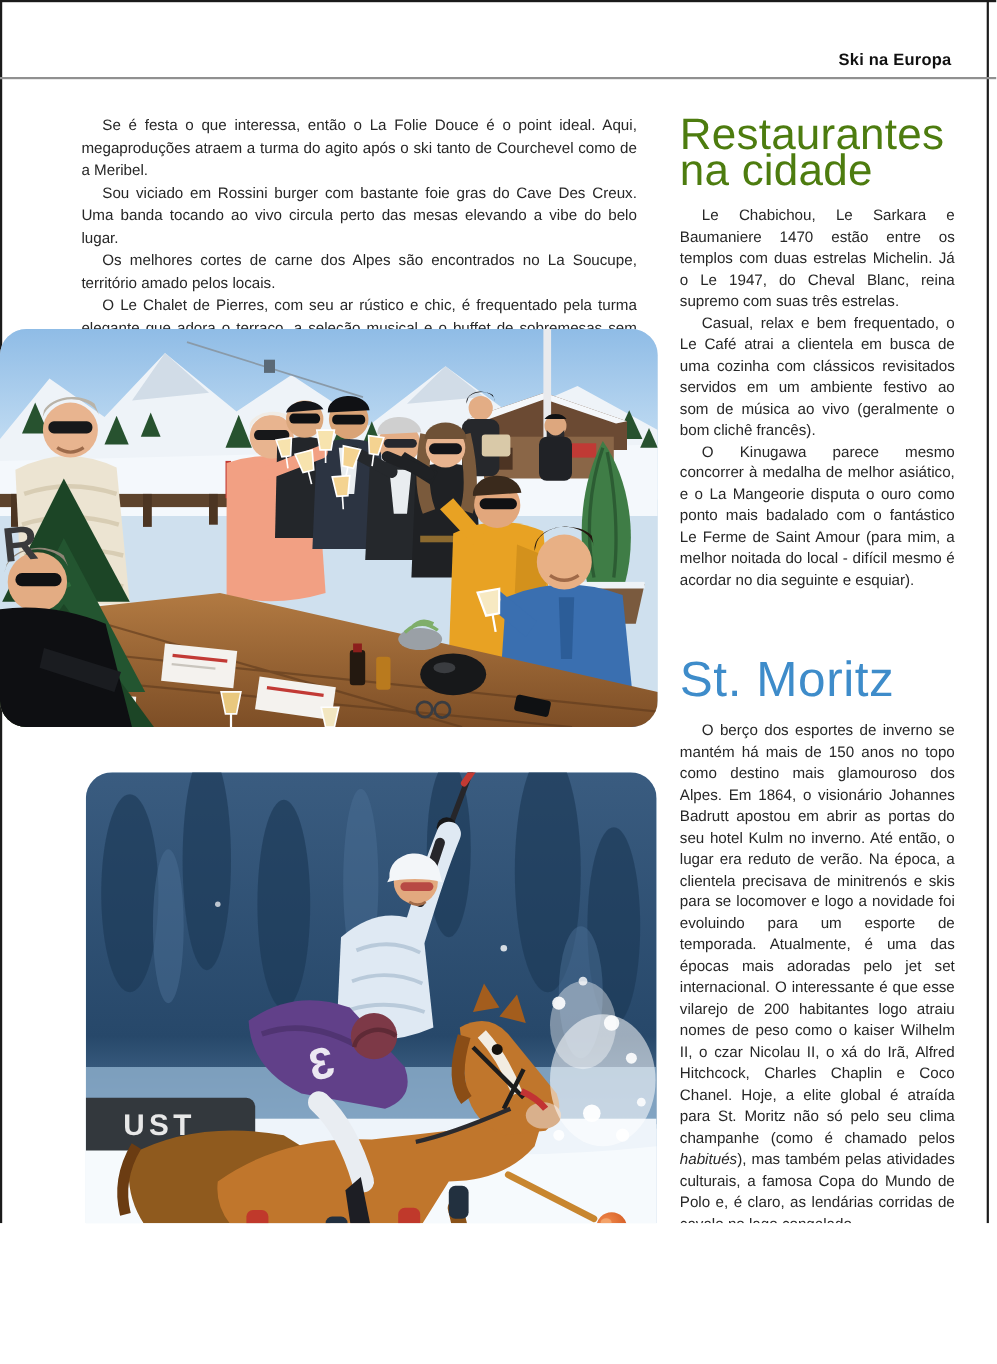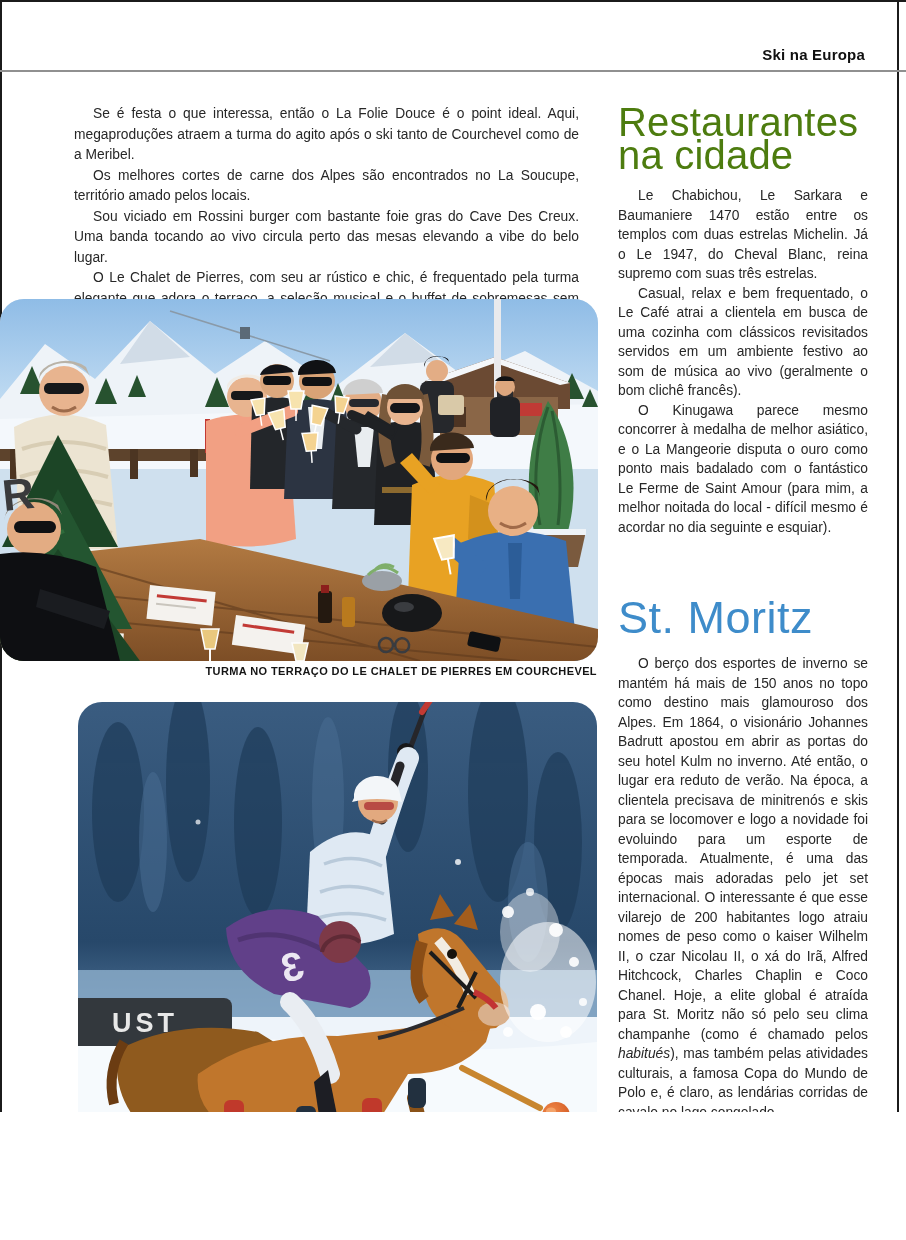--- a/index.html
+++ b/index.html
@@ -49,22 +49,22 @@
   <div class="border-top"></div>
   <div class="border-left"></div>
   <div class="border-right"></div>
   <div class="border-bottom"></div>
   <div class="header-rule"></div>
 
   <div class="section-label">Ski na Europa</div>
 
   <div class="col-left">
     <p>Se é festa o que interessa, então o La Folie Douce é o point ideal. Aqui, megaproduções atraem a turma do agito após o ski tanto de Courchevel como de a Meribel.</p>
+    <p>Sou viciado em Rossini burger com bastante foie gras do Cave Des Creux. Uma banda tocando ao vivo circula perto das mesas elevando a vibe do belo lugar.</p>
     <p>Os melhores cortes de carne dos Alpes são encontrados no La Soucupe, território amado pelos locais.</p>
-    <p>Sou viciado em Rossini burger com bastante foie gras do Cave Des Creux. Uma banda tocando ao vivo circula perto das mesas elevando a vibe do belo lugar.</p>
     <p>O Le Chalet de Pierres, com seu ar rústico e chic, é frequentado pela turma elegante que adora o terraço, a seleção musical e o buffet de sobremesas sem igual.</p>
   </div>
 
   <div class="photo" id="photo-terrace">
     <svg width="598" height="362" viewBox="0 0 598 362" xmlns="http://www.w3.org/2000/svg">
       <defs>
         <linearGradient id="sky1" x1="0" y1="0" x2="0" y2="1">
           <stop offset="0" stop-color="#8fbce6"></stop>
             <stop offset="1" stop-color="#d9ebf8"></stop>
         </linearGradient>
@@ -299,21 +299,20 @@
         <circle cx="34" cy="230" r="27" fill="#e3ac83"></circle>
         <path d="M4,222 a30,24 0 0 1 58,-6 l-4,-10 a31,22 0 0 0 -52,8 Z" fill="#8f8576"></path>
         <rect x="14" y="222" width="42" height="12" rx="6" fill="#101113"></rect>
         <path d="M-30,262 Q30,242 96,268 L120,362 L-30,362 Z" fill="#0e0f12"></path>
         <path d="M40,290 L110,312 L104,330 L36,308 Z" fill="#1a1c20"></path>
       </g>
       <text x="4" y="212" font-family="Liberation Sans, sans-serif" font-size="44" font-weight="bold" fill="#3a3a3c" transform="rotate(-6 4 212)">R</text>
     </svg>
   </div>
 
-  <div class="caption">TURMA NO TERRAÇO DO LE CHALET DE PIERRES EM COURCHEVEL</div>
 
   <div class="photo" id="photo-polo">
     <svg width="519" height="458" viewBox="0 0 519 458" xmlns="http://www.w3.org/2000/svg">
       <defs>
         <linearGradient id="forest" x1="0" y1="0" x2="0" y2="1">
           <stop offset="0" stop-color="#3a5c80"></stop>
             <stop offset="0.75" stop-color="#27486a"></stop>
             <stop offset="1" stop-color="#51759a"></stop>
         </linearGradient>
         <radialGradient id="ballg" cx="0.35" cy="0.35" r="1">

